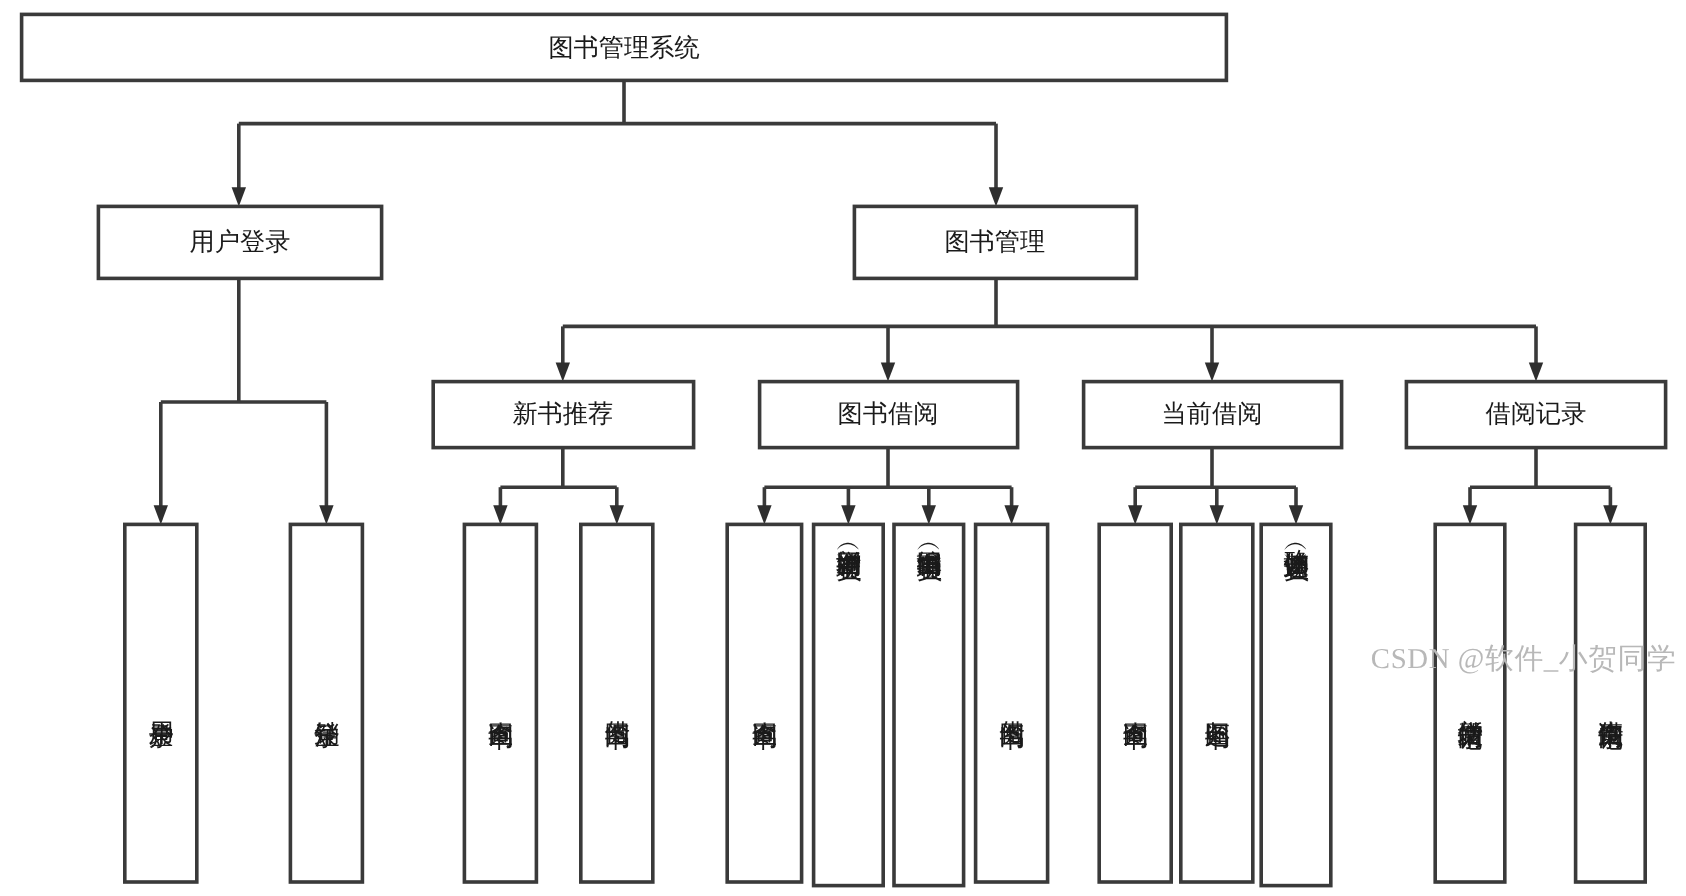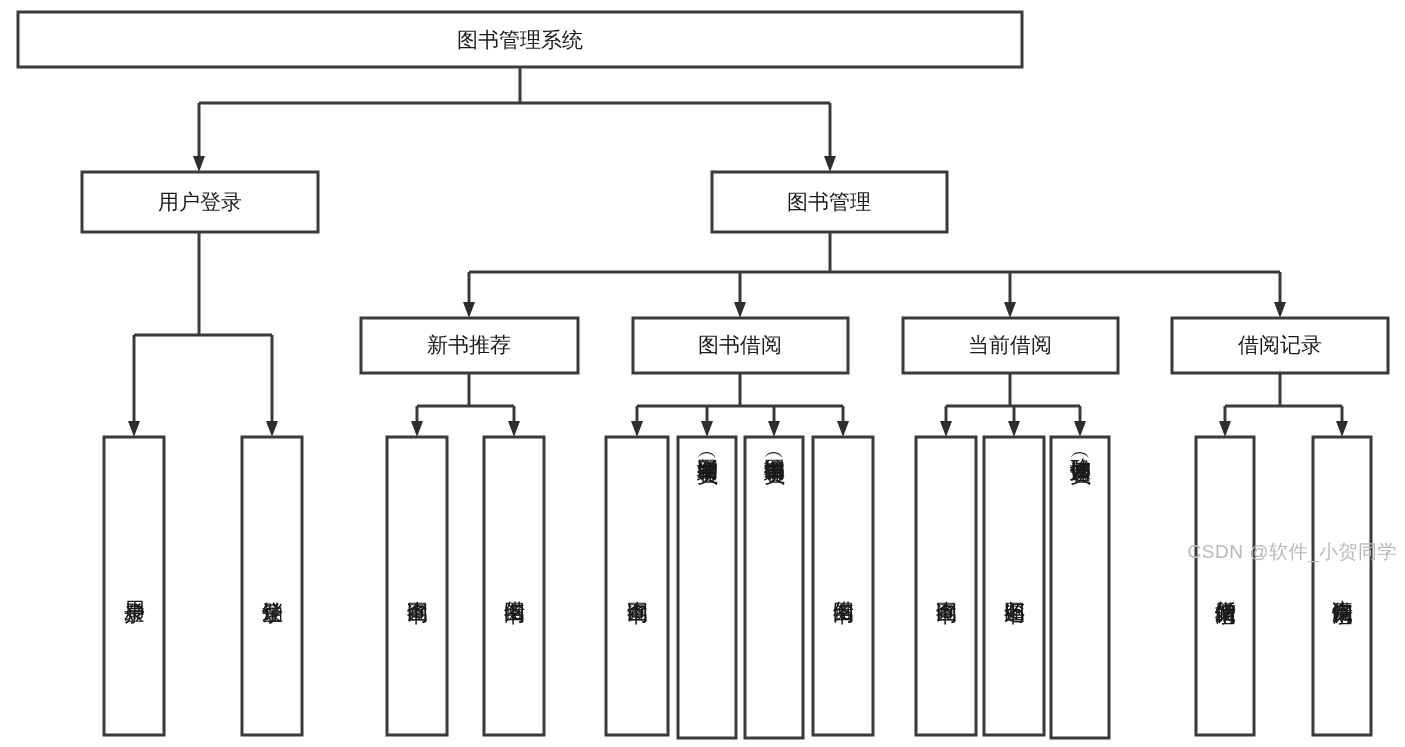--- a/index.html
+++ b/index.html
@@ -61,22 +61,22 @@
     font-size: 21px;
     line-height: 1.18;
     color: #1a1a1a;
     letter-spacing: 1px;
     white-space: nowrap;
   }
   .watermark {
     position: absolute;
     right: 8px;
     bottom: 6px;
-    font-family: Liberation Sans, sans-serif;
-    font-size: 19px;
+    font-family: Liberation Serif, serif;
+    font-size: 24px;
     color: #b8b8b8;
     letter-spacing: 0.5px;
     white-space: nowrap;
   }
 </style>
 </head>
 <body>
 
 <div id="diagram-root">
   <svg class="canvas" viewBox="0 0 1405 747" xmlns="http://www.w3.org/2000/svg">

